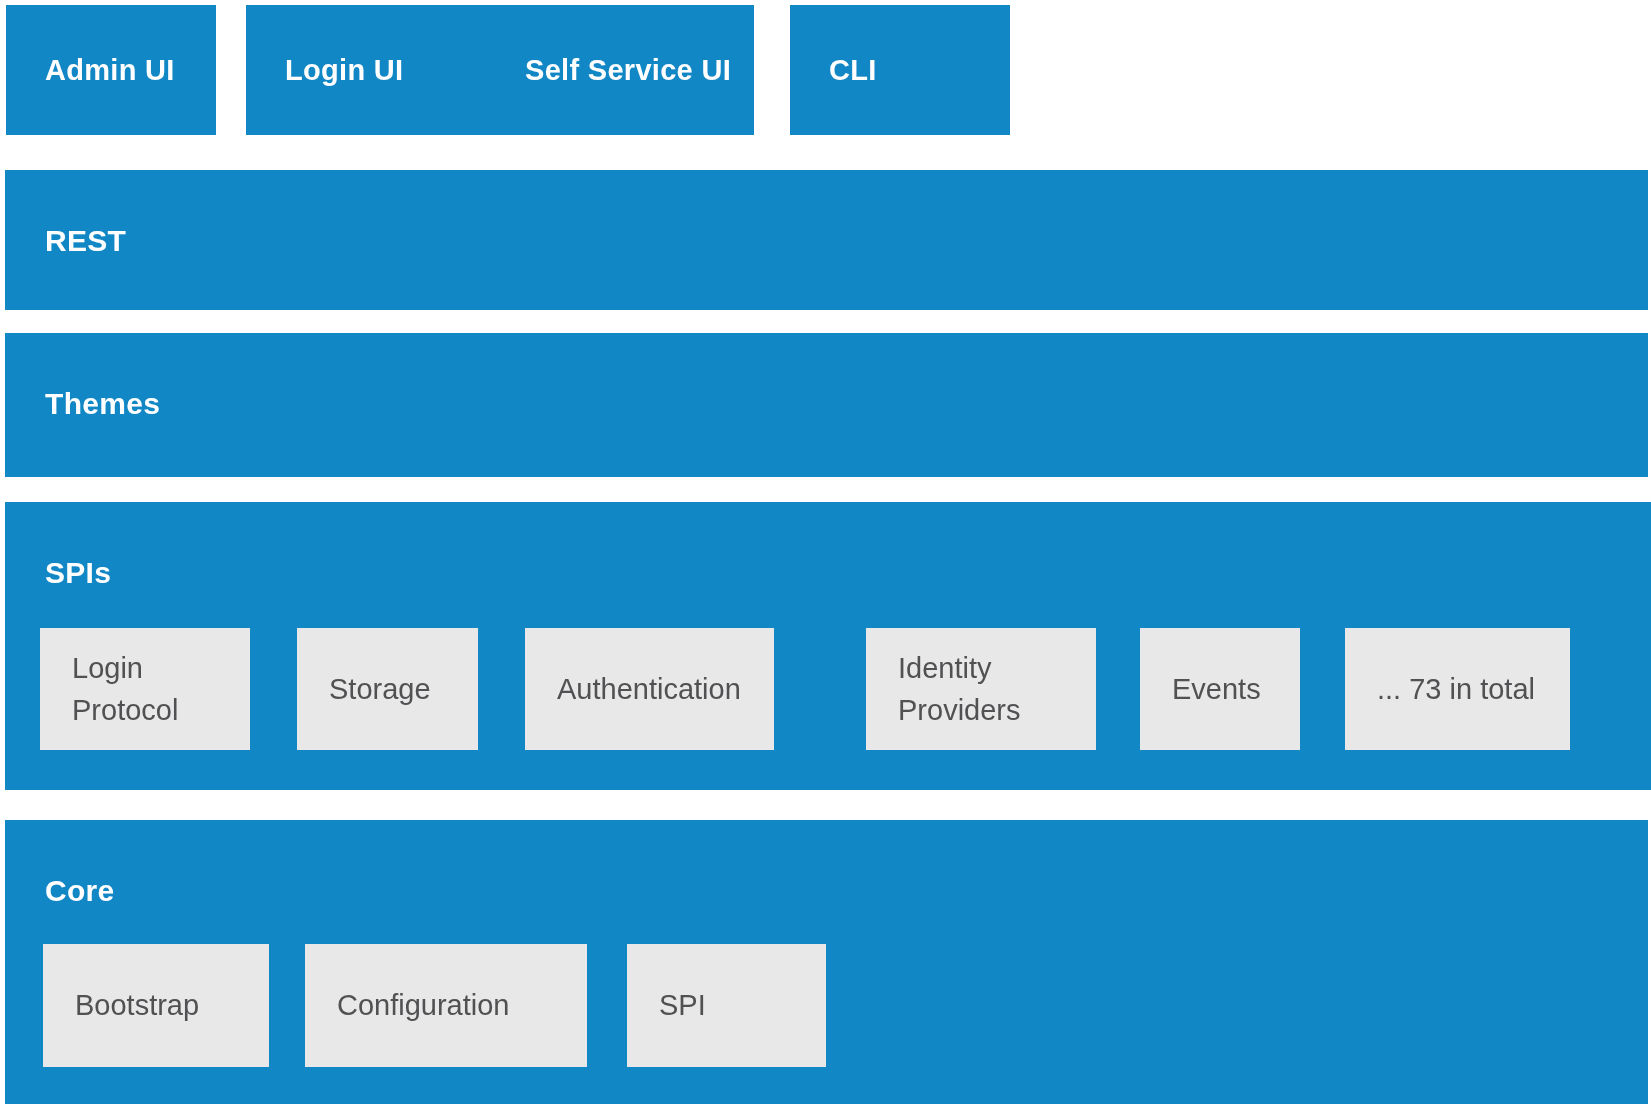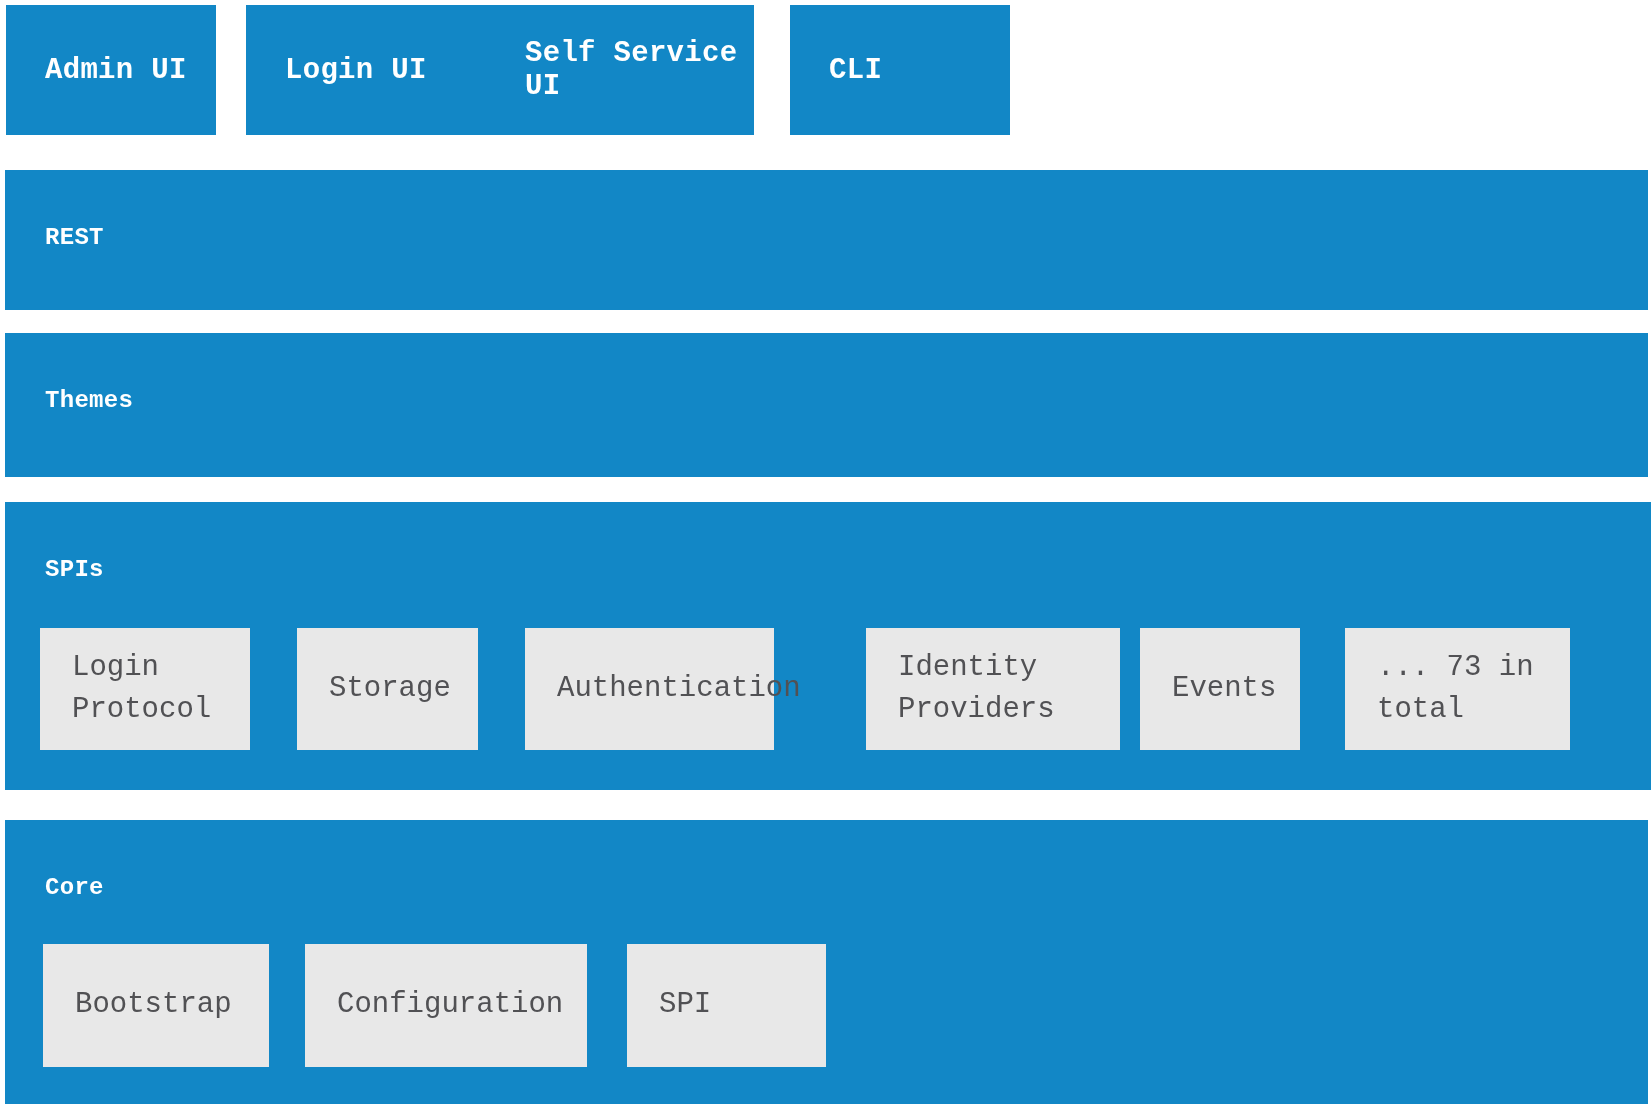--- a/index.html
+++ b/index.html
@@ -7,21 +7,21 @@
     --gray-box:#e8e8e8;
     --gray-text:#515154;
     --white:#ffffff;
   }
   html,body{margin:0;padding:0;background:#ffffff;}
   .canvas{
     position:relative;
     width:1651px;
     height:1111px;
     background:#ffffff;
-    font-family:Liberation Mono, monospace;
+    font-family:Liberation Sans, sans-serif;
     overflow:hidden;
   }
   
   .app-box{
     position:absolute;
     top:5px;
     height:130px;
     background:var(--blue);
     color:var(--white);
     display:flex;
@@ -47,21 +47,21 @@
   .layer-rest  {top:170px; height:140px;}
   .layer-themes{top:333px; height:144px;}
   .layer-spis  {top:502px; height:288px;padding-left:33px;}
   .layer-core  {top:820px; height:284px;}
 
   .layer-label{
     position:absolute;
     left:40px;
     top:56px;
     color:var(--white);
-    font-size:24px;
+    font-size:30px;
     font-weight:bold;
     letter-spacing:0.3px;
     line-height:1;
   }
 
   
   .item{
     position:absolute;
     background:var(--gray-box);
     color:var(--gray-text);
@@ -71,21 +71,21 @@
     display:flex;
     align-items:center;
     box-sizing:border-box;
     padding-left:32px;
     padding-right:12px;
   }
   .layer-spis .item{top:126px; height:122px;}
   .spi-0{left:35px;   width:210px;}
   .spi-1{left:292px;  width:181px;}
   .spi-2{left:520px;  width:249px;}
-  .spi-3{left:861px;  width:254px;}
+  .spi-3{left:861px;  width:230px;}
   .spi-4{left:1135px; width:160px;}
   .spi-5{left:1340px; width:225px;}
 
   .layer-core .item{top:124px; height:123px;}
   .core-0{left:38px;  width:226px;}
   .core-1{left:300px; width:282px;align-items:center;}
   .core-2{left:622px; width:199px;}
 </style>
 </head>
 <body>

